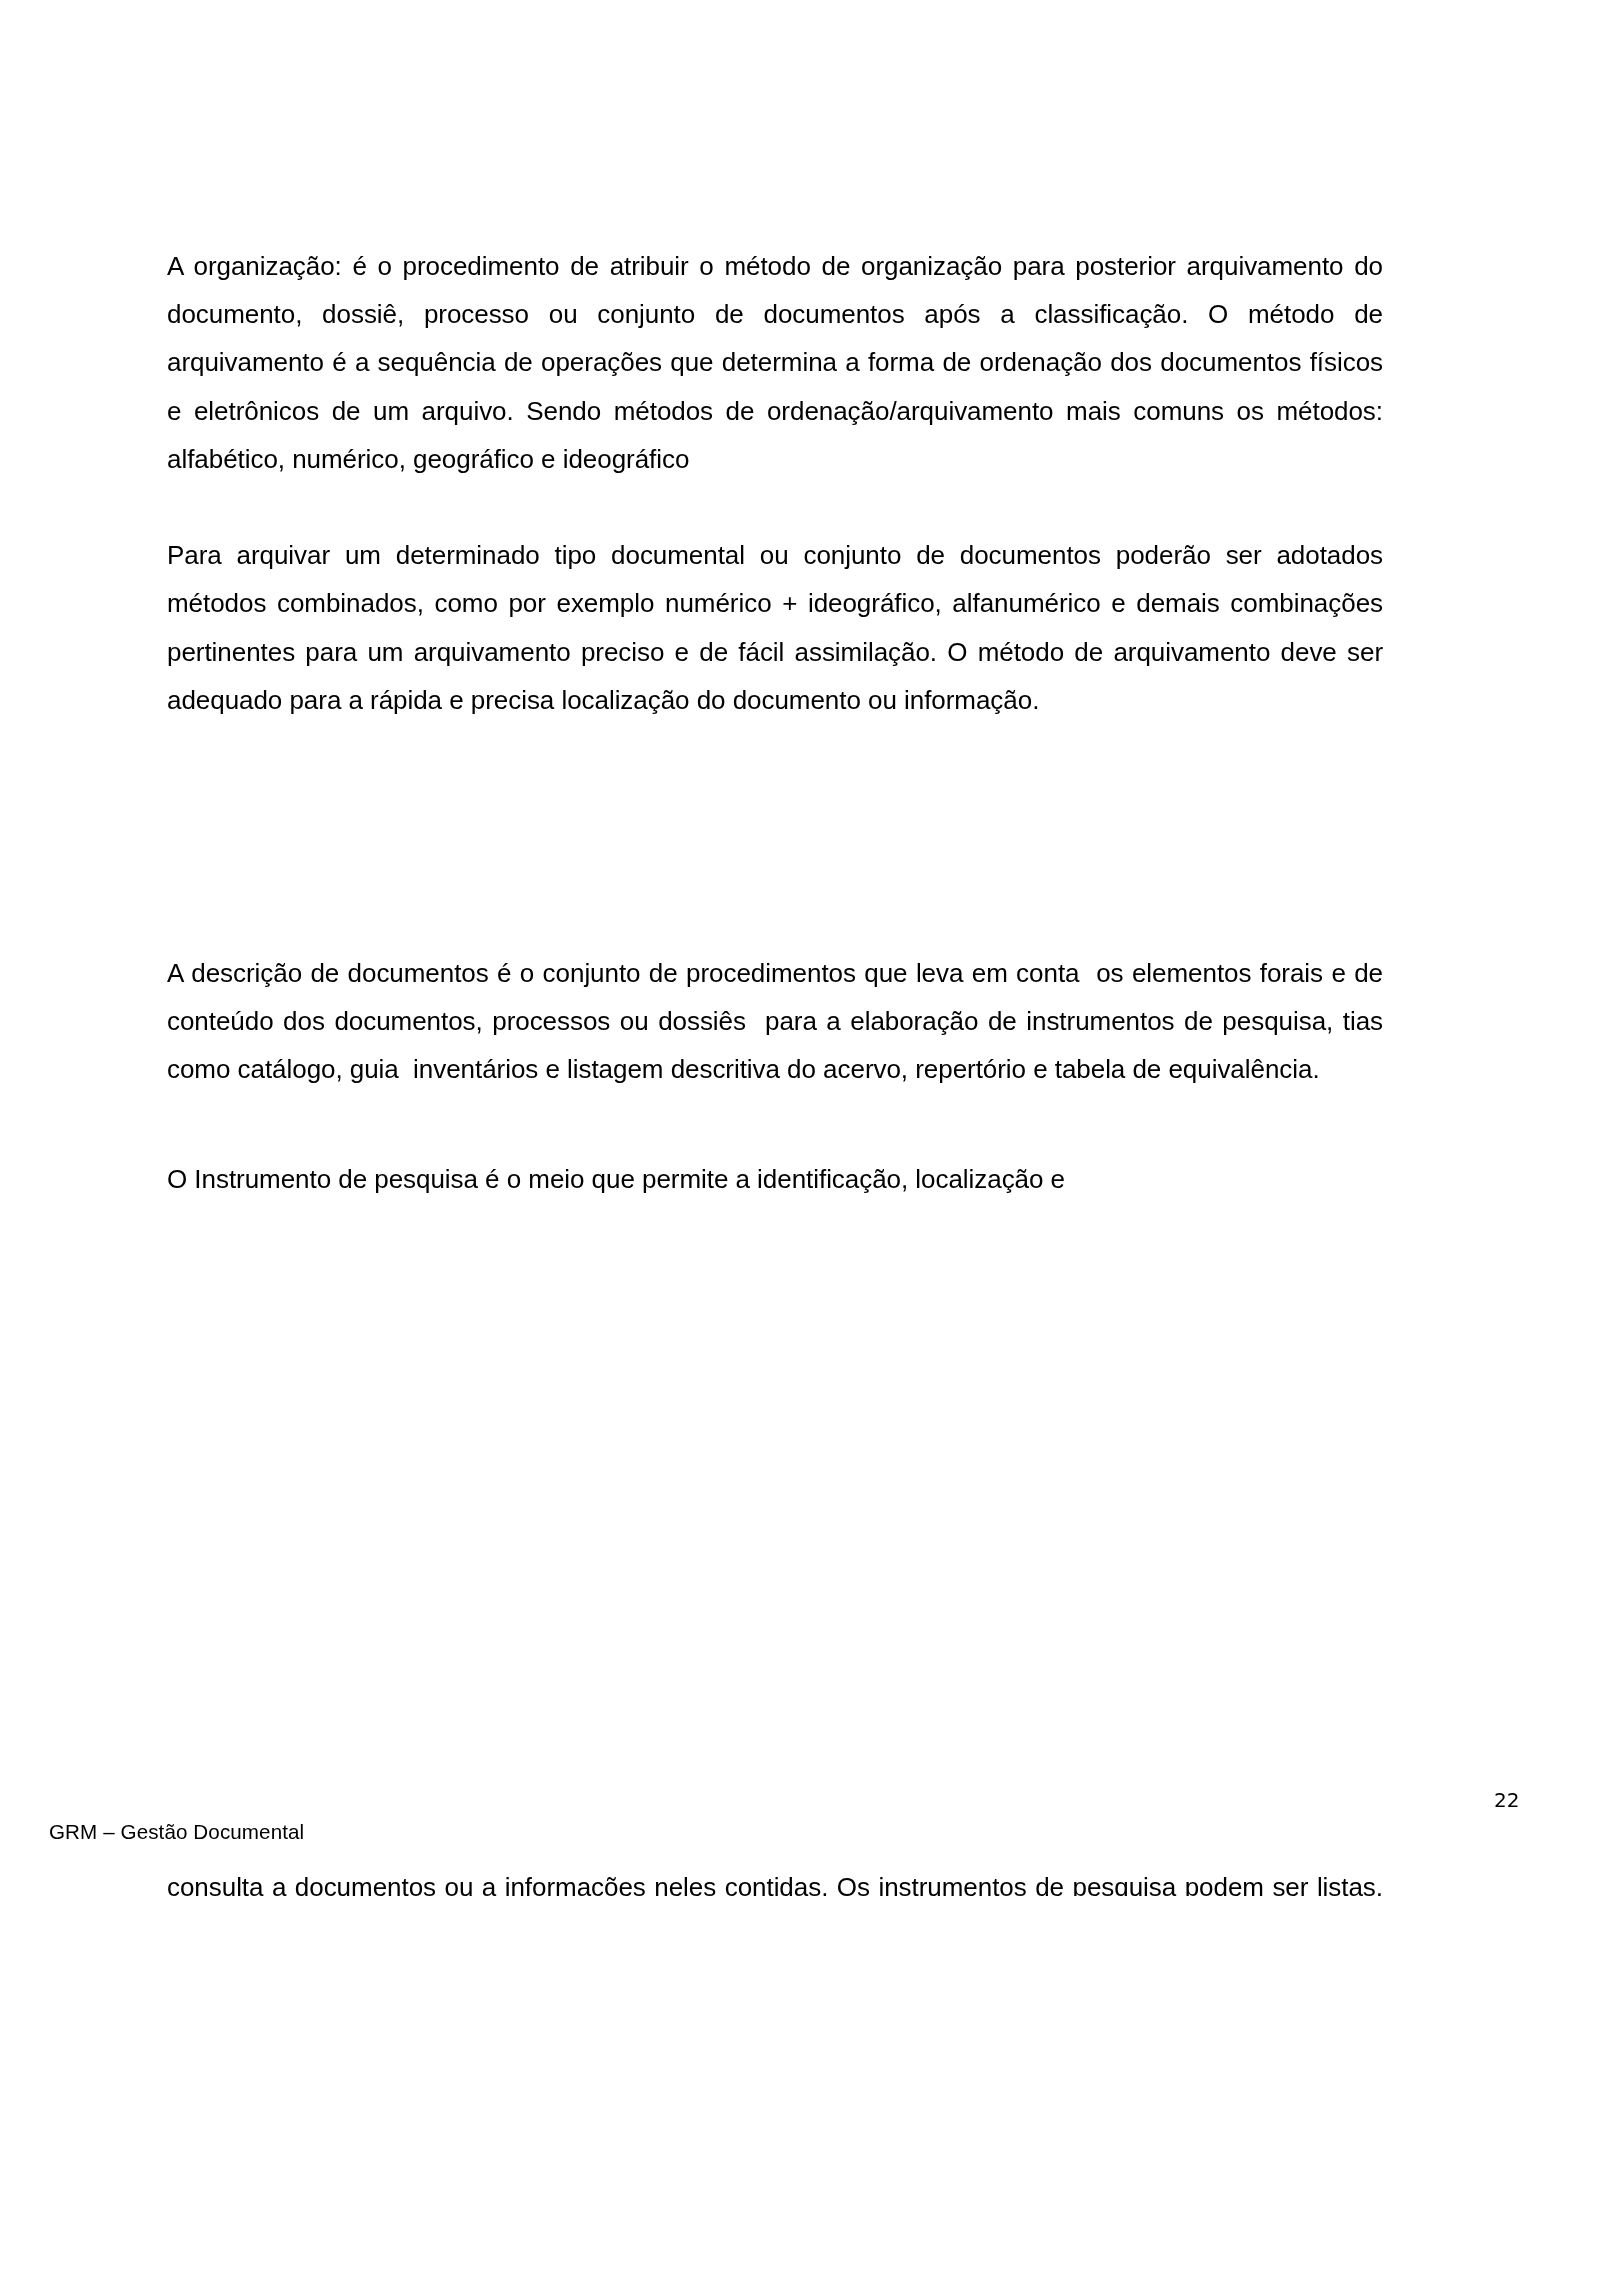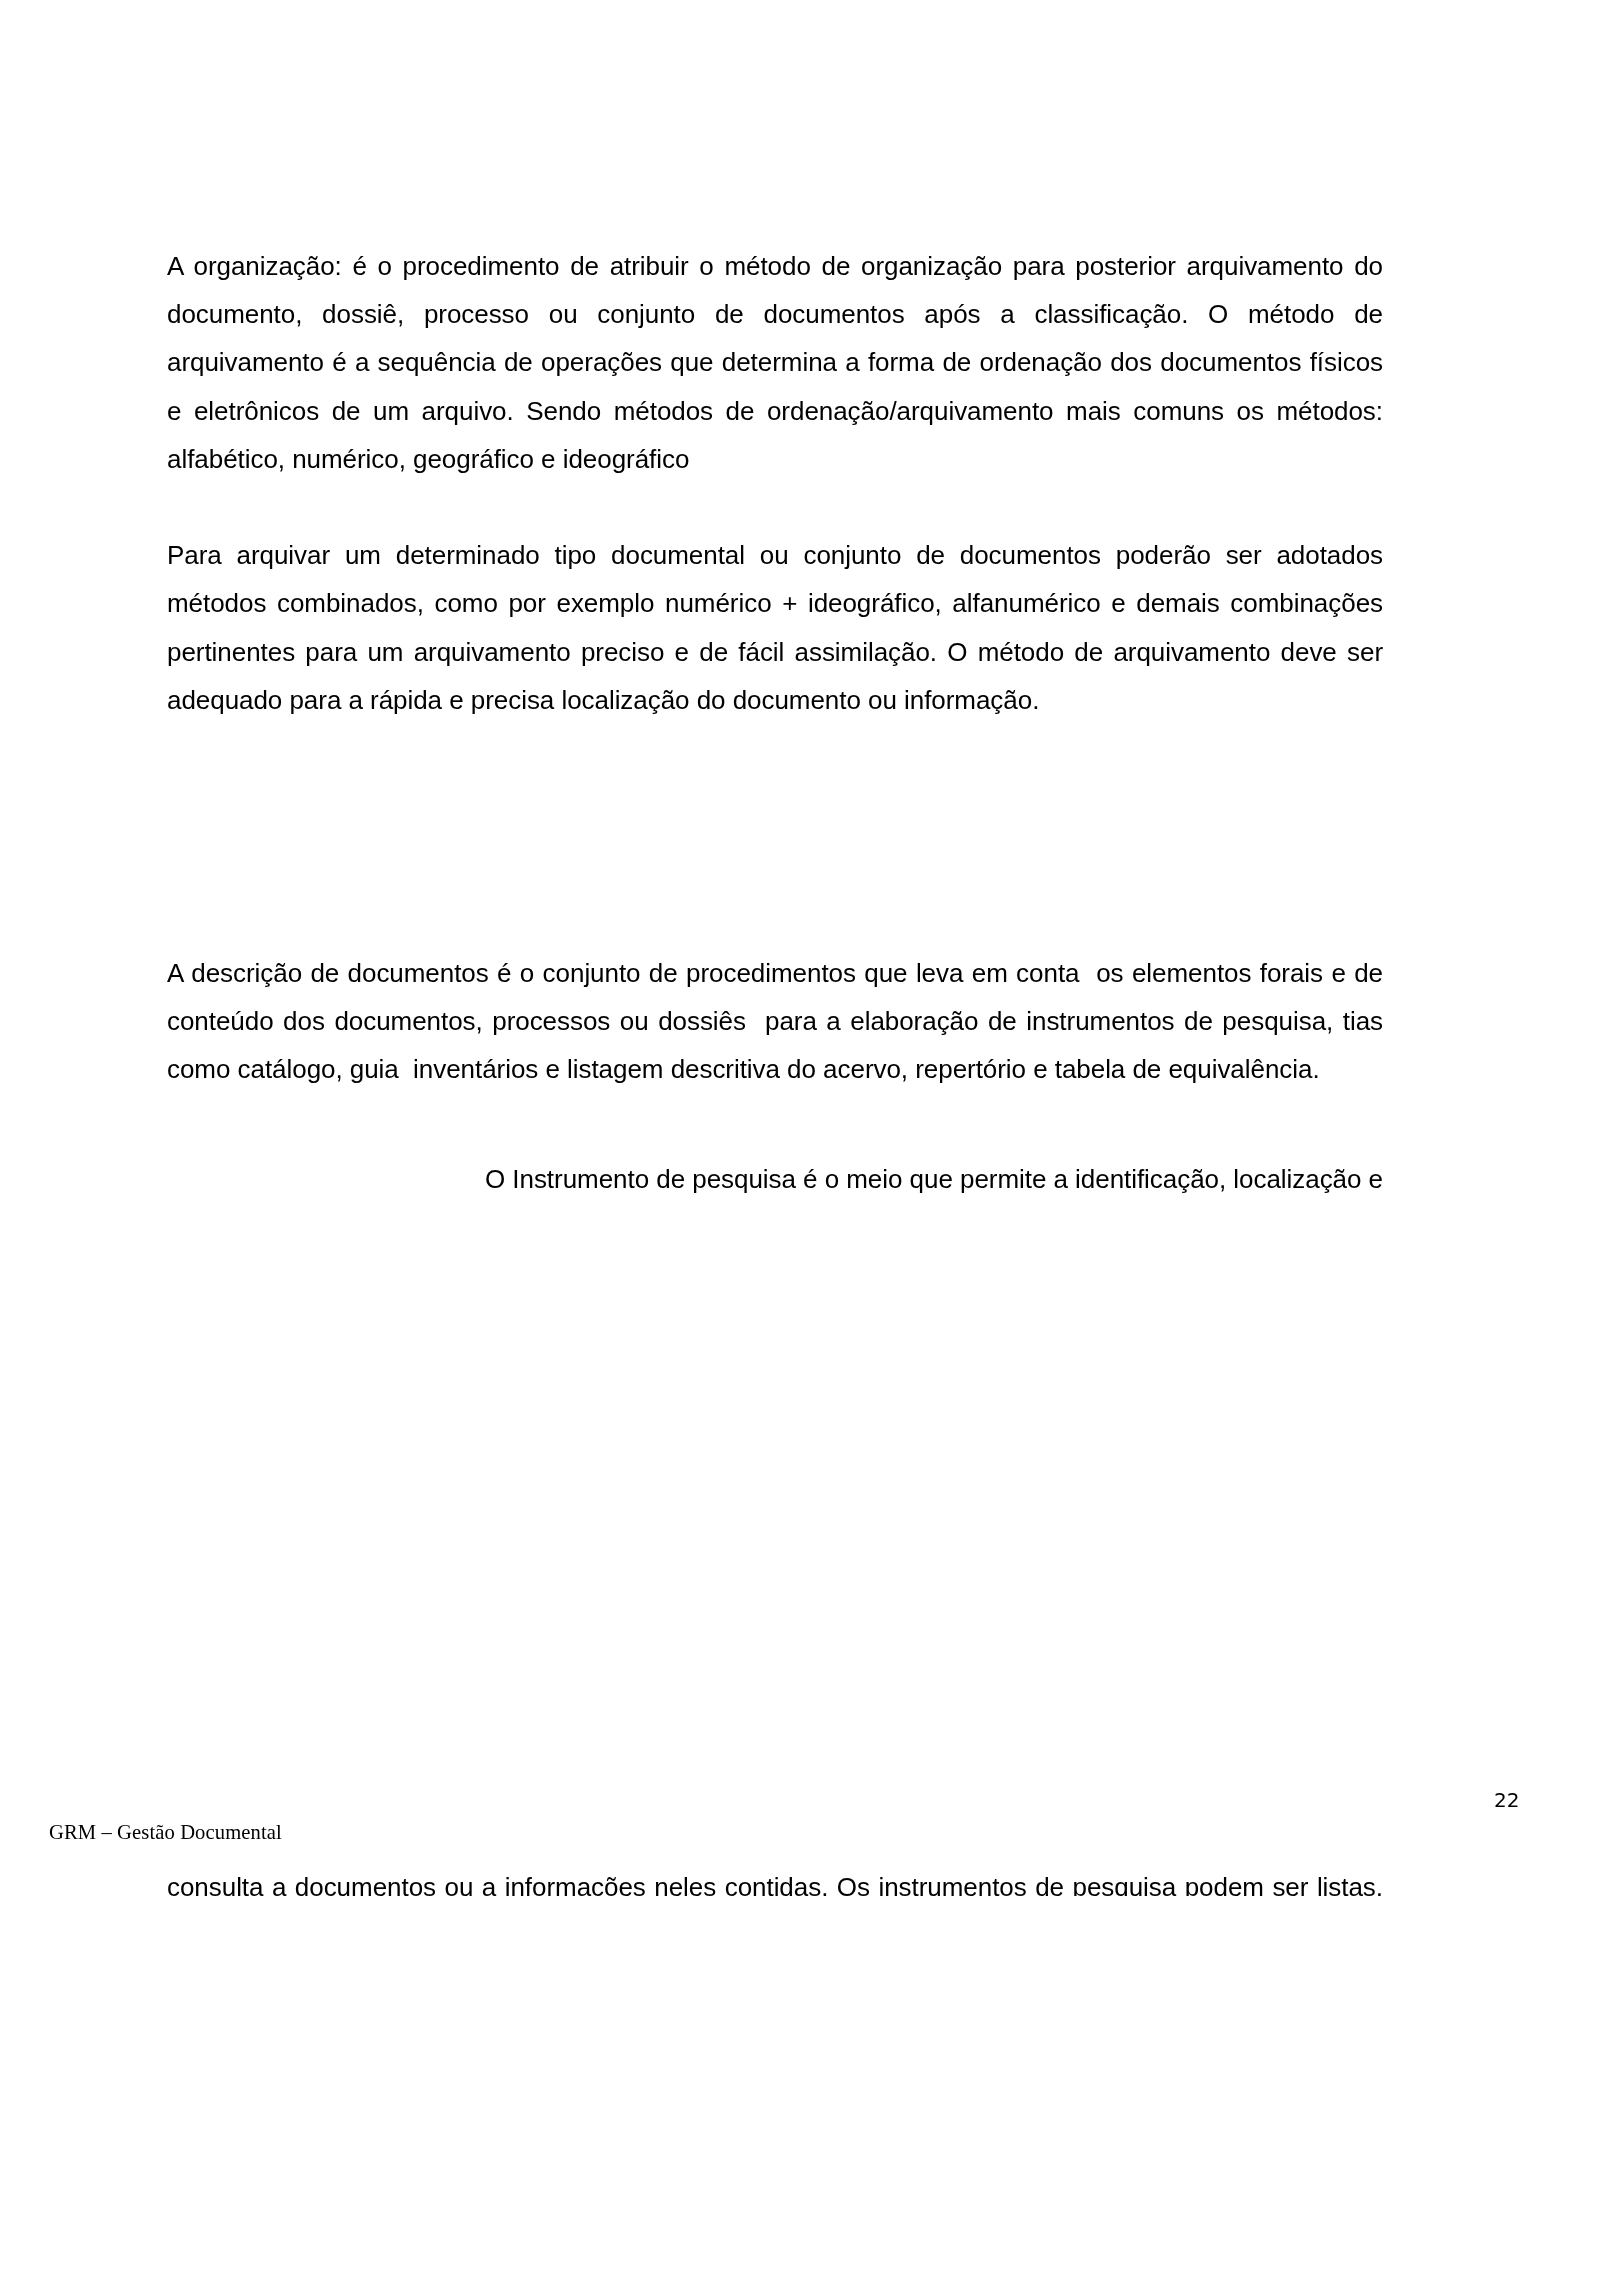--- a/index.html
+++ b/index.html
@@ -36,32 +36,32 @@
     text-align: justify;
     text-justify: inter-word;
     color: #000000;
     margin: 0;
     white-space: pre-wrap;
     letter-spacing: -0.05px;
   }
 
   
   .para.no-justify {
-    text-align: right;
+    text-align: left;
   }
   .spacer-md  { height: 48px; }
   .spacer-lg  { height: 225px; }
   .spacer-xl  { height: 61px; }
 
   
   .footer-note {
     position: absolute;
     left: 49px;
     top: 1821px;
-    font-family: Liberation Serif, serif;
+    font-family: Liberation Sans, sans-serif;
     font-size: 20.6px;
     line-height: 1.1;
     color: #000000;
     letter-spacing: 0.1px;
     white-space: nowrap;
   }
 
   .page-number {
     position: absolute;
     left: 1494px;

